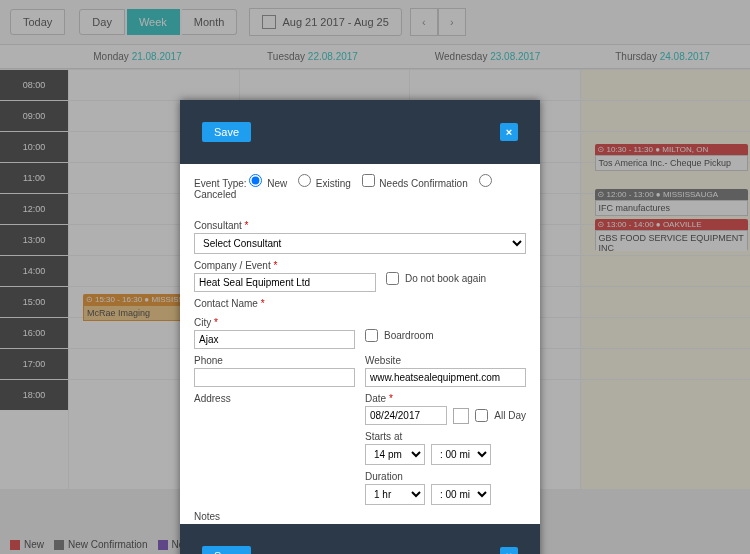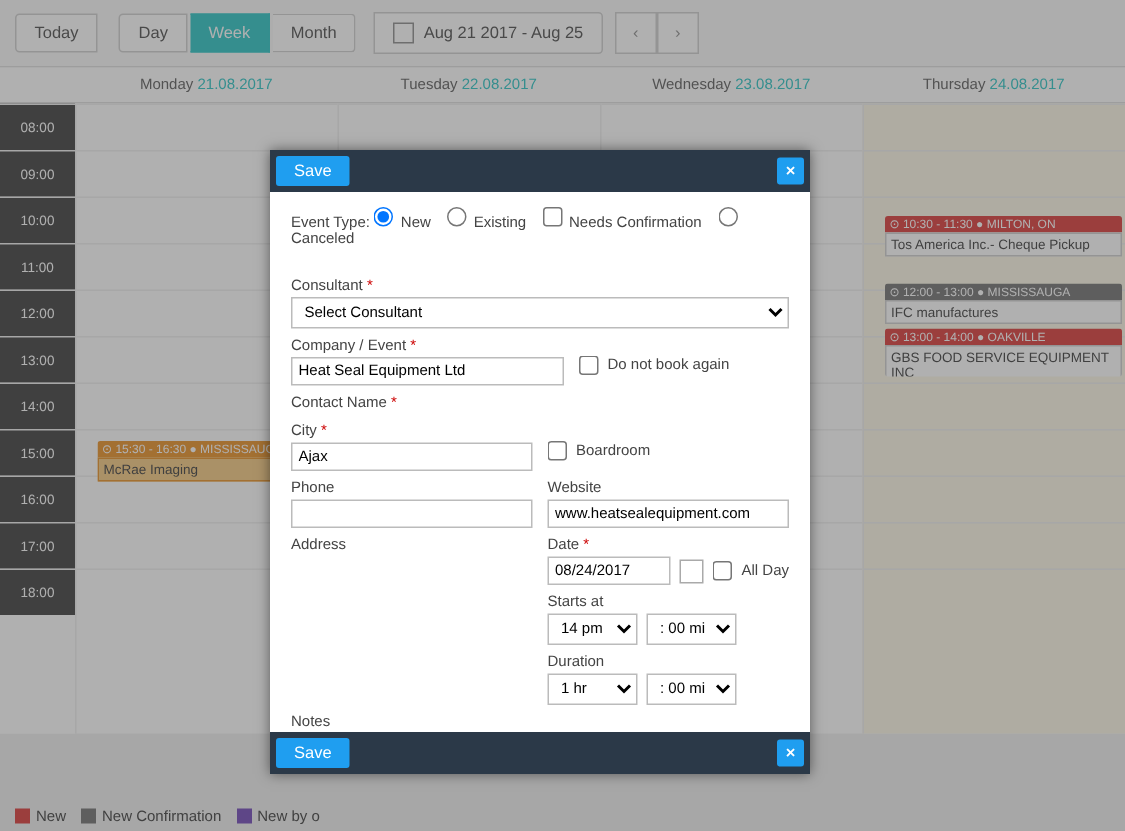--- a/index.html
+++ b/index.html
@@ -12,37 +12,37 @@
 .tbtn.active{background:#1fc1c1;border-color:#1fc1c1;color:#fff}
 .range{margin-left:10px;display:flex;align-items:center}
 .range .date-ico{display:inline-block;width:12px;height:12px;border:1px solid #888;margin-right:6px;position:relative}
 .nav{margin-left:6px;display:flex}
 .nav .nbtn{width:26px;height:26px;border:1px solid #ccc;background:#fff;display:flex;align-items:center;justify-content:center;color:#888}
 .headrow{display:flex;background:#fff;border-bottom:1px solid #ddd}
 .timecol{width:50px;flex:none}
 .daycol{flex:1;text-align:center;padding:6px 0;font-size:10px;color:#555}
 .daycol .dt{color:#1fc1c1}
 .grid{display:flex;height:420px;background:#fff}
-.hours{width:50px;flex:none;background:#fff}
+.hours{width:68px;flex:none;background:#fff}
 .hours div{height:30px;border-top:1px solid #eee;text-align:center;font-size:9px;color:#666;background:#333;color:#fff;line-height:30px}
 .track{flex:1;position:relative;border-left:1px solid #eee}
 .track .slot{height:30px;border-top:1px solid #eee}
 .track.thur{background:#fdf8e6}
 .event{position:absolute;left:14px;right:2px;font-size:9px;border-radius:2px;overflow:hidden}
 .event .hdr{padding:1px 3px;color:#fff;font-size:8px}
 .event .body{background:#fff;border:1px solid #ccc;padding:2px 3px;color:#333}
 .ev-red .hdr{background:#d9302e}
 .ev-orange .hdr{background:#e88b1b}
 .ev-orange .body{background:#f5c77a;border-color:#e88b1b}
 .ev-gray .hdr{background:#6b6b6b}
 .legend{position:absolute;bottom:4px;left:10px;display:flex;gap:10px;font-size:10px;align-items:center}
 .legend .sw{width:10px;height:10px;display:inline-block;margin-right:4px;vertical-align:middle}
 .overlay{position:absolute;inset:0;background:rgba(80,80,80,.45)}
 .modal{position:absolute;left:180px;top:100px;width:360px;background:#fff;box-shadow:0 0 8px rgba(0,0,0,.5)}
-.modal .bar{background:#2b3948;padding:4px;display:flex;justify-content:space-between;align-items:center}
+.modal .bar{background:#2b3948;padding:22px;display:flex;justify-content:space-between;align-items:center}
 .modal .save{background:#1f9ef0;color:#fff;border:none;padding:4px 12px;font-size:11px;border-radius:2px;cursor:pointer}
 .modal .close{width:18px;height:18px;background:#1f9ef0;color:#fff;display:flex;align-items:center;justify-content:center;font-weight:bold;border-radius:2px;cursor:pointer}
 .modal .content{padding:10px 14px;max-height:340px;overflow:auto;font-size:10px;color:#444}
 .modal label{display:block;margin:6px 0 2px;font-size:10px}
 .req{color:#c00}
 .modal input[type=text],.modal select,.modal textarea{width:100%;box-sizing:border-box;border:1px solid #bbb;padding:3px 4px;font-size:10px;font-family:inherit;background:#fff}
 .row{display:flex;gap:10px}
 .row>div{flex:1}
 .evtype{margin-bottom:20px}
 .evtype label{display:inline;margin-right:8px}

